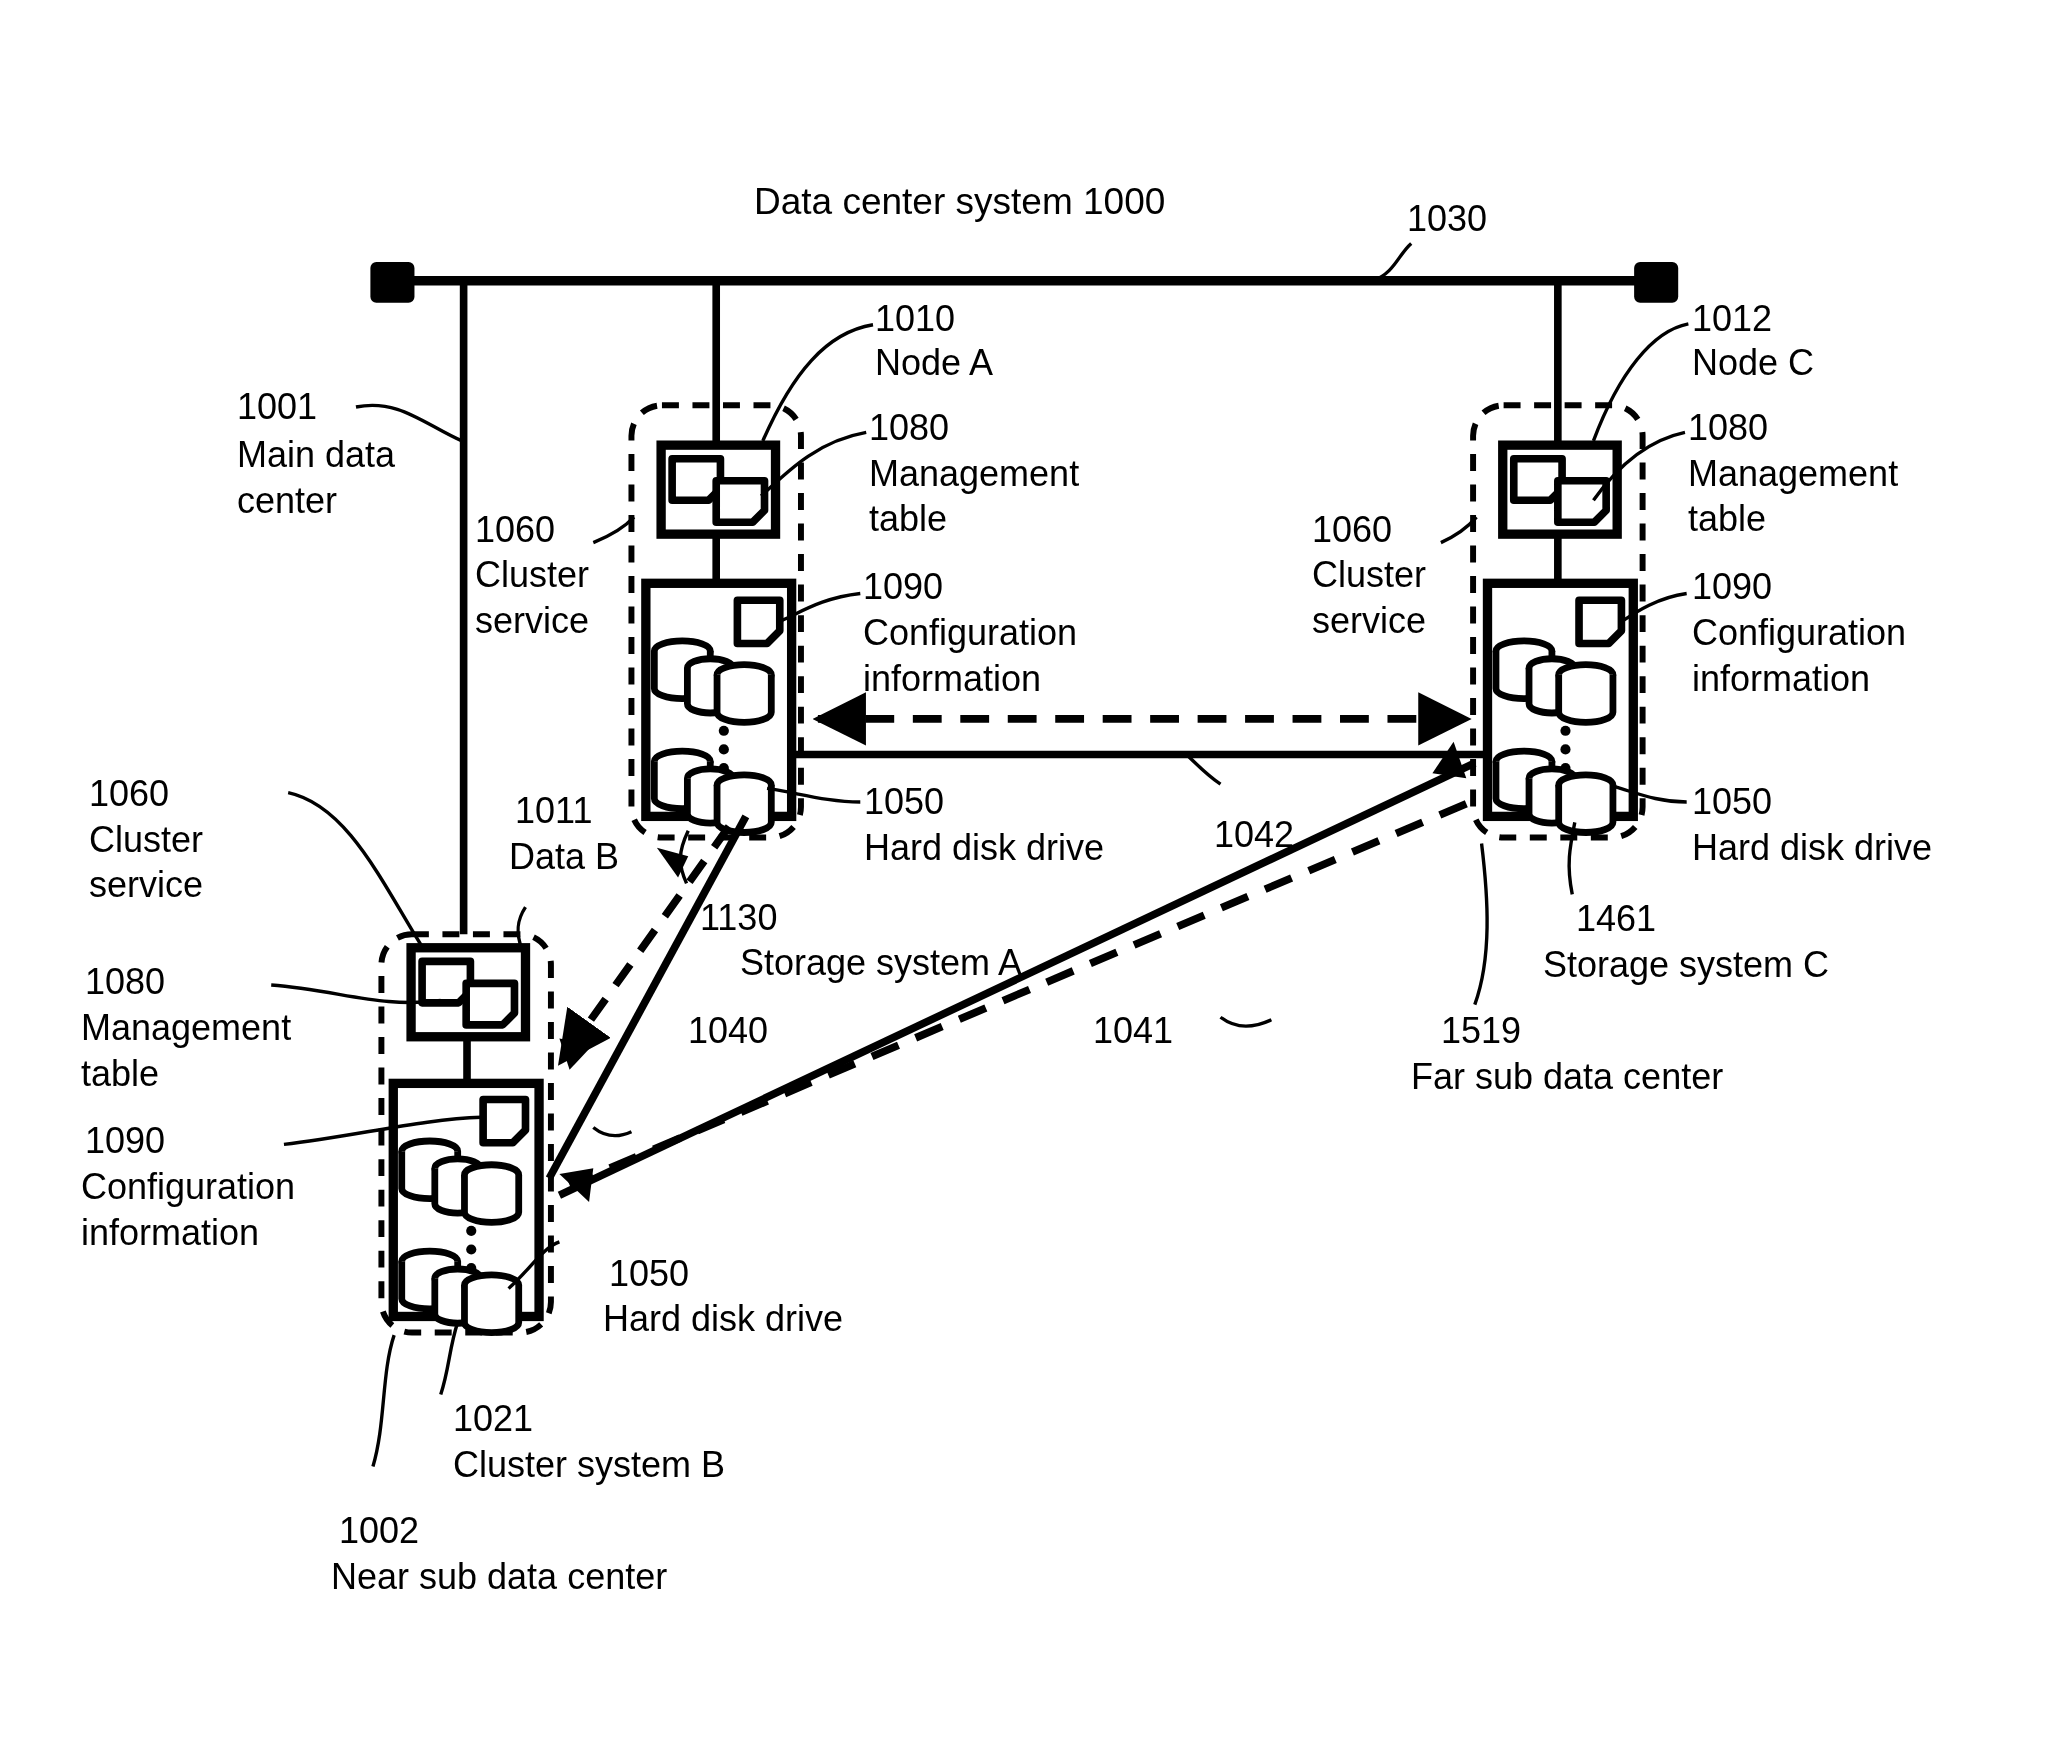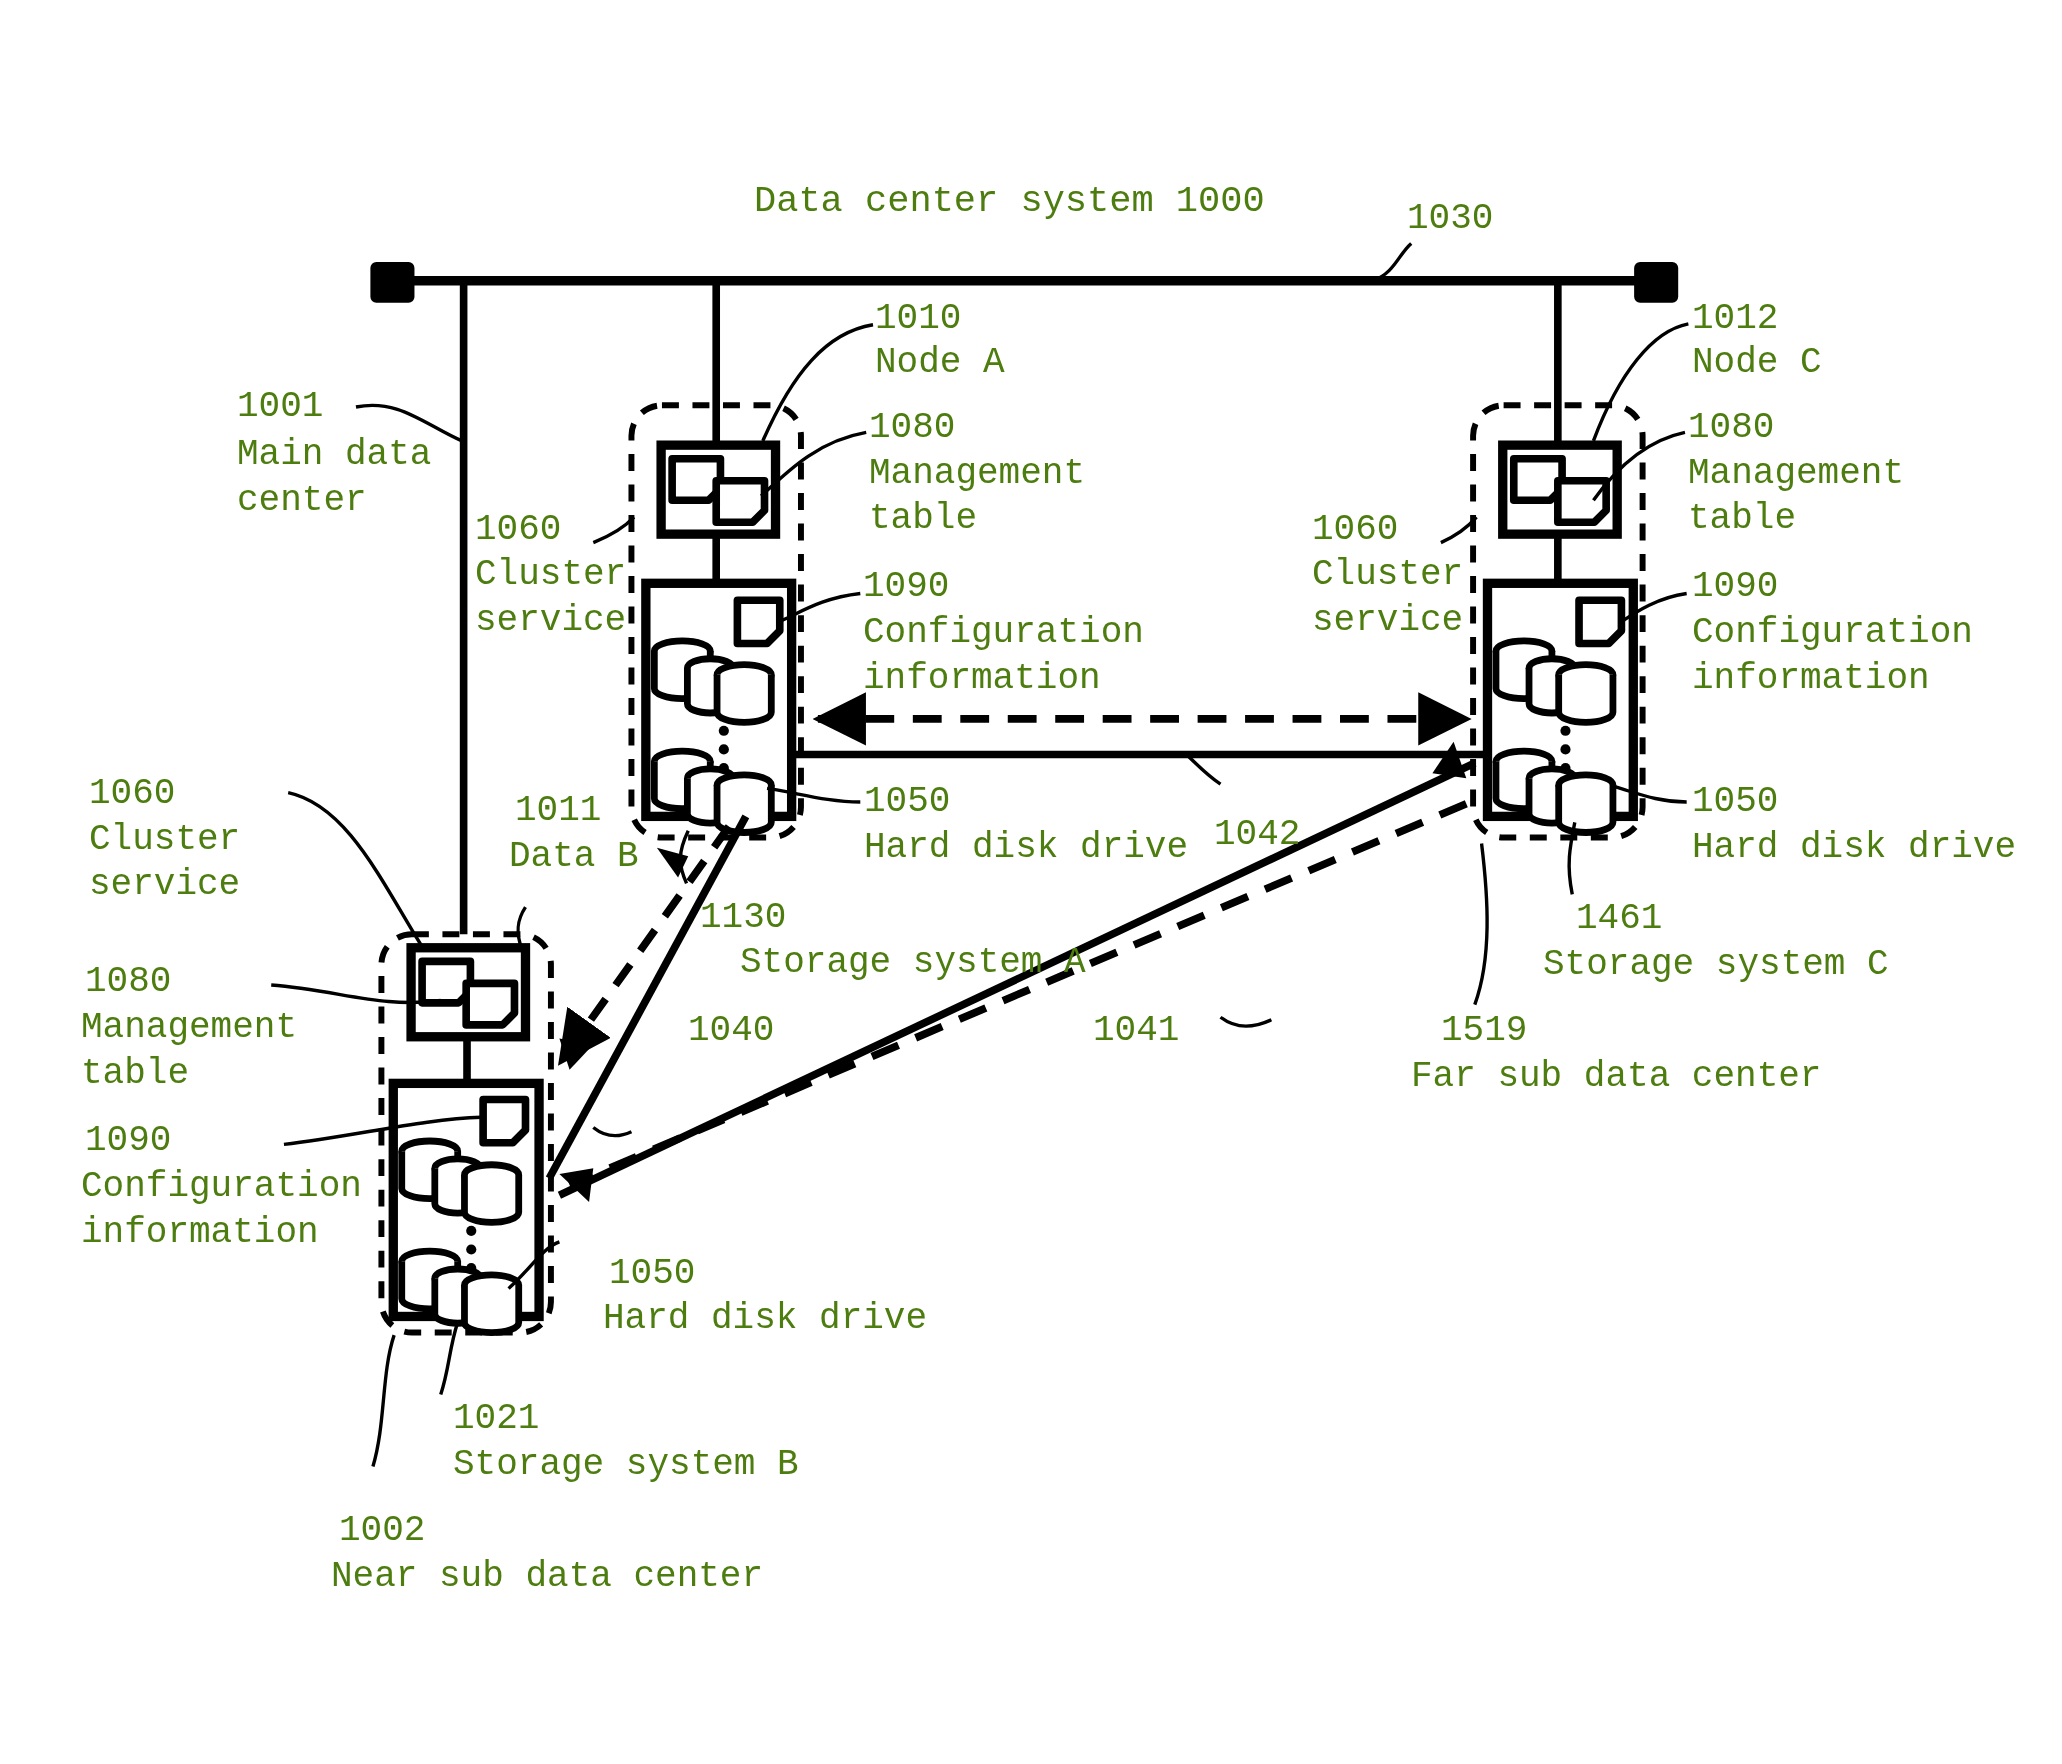--- a/index.html
+++ b/index.html
@@ -1,21 +1,21 @@
 <!DOCTYPE html>
 <html style="font-size:13.6px"><head>
 <meta charset="utf-8">
 <style>
   html,body{margin:0;padding:0;background:#ffffff;}
   body{width:2063px;height:1765px;position:relative;overflow:hidden;
        font-family:"Liberation Sans","DejaVu Sans",sans-serif;color:#000;}
   #canvas{position:absolute;left:0;top:0;width:2063px;height:1765px;}
   svg.layer{position:absolute;left:0;top:0;width:2063px;height:1765px;overflow:visible;}
-  .lbl{position:absolute;white-space:pre;line-height:1.18;font-size:36px;color:#4d7c0f;
-       font-family:Liberation Mono, monospace;}
+  .lbl{position:absolute;white-space:pre;line-height:1.18;font-size:36px;color:#000000;
+       font-family:Liberation Sans, sans-serif;}
   .lbl.big{font-size:37px;}
 </style>
 </head>
 <body>
 
 <div id="canvas">
 
   <svg class="layer" viewBox="0 0 2434 2082">
     <defs>
       <marker id="arrowSolid" viewBox="0 0 10 10" refX="9" refY="5" markerWidth="7" markerHeight="7" orient="auto-start-reverse">
@@ -323,19 +323,19 @@
   <div class="lbl" style="left:81px;top:1166px;">Configuration</div>
   <div class="lbl" style="left:81px;top:1212px;">information</div>
 
   <div class="lbl" style="left:688px;top:1010px;">1040</div>
   <div class="lbl" style="left:1093px;top:1010px;">1041</div>
 
   <div class="lbl" style="left:609px;top:1253px;">1050</div>
   <div class="lbl" style="left:603px;top:1298px;">Hard disk drive</div>
 
   <div class="lbl" style="left:453px;top:1398px;">1021</div>
-  <div class="lbl" style="left:453px;top:1444px;">Storage system B</div>
+  <div class="lbl" style="left:453px;top:1444px;">Cluster system B</div>
 
   <div class="lbl" style="left:339px;top:1510px;">1002</div>
   <div class="lbl" style="left:331px;top:1556px;">Near sub data center</div>
 
 </div>
 
 
 </body></html>

